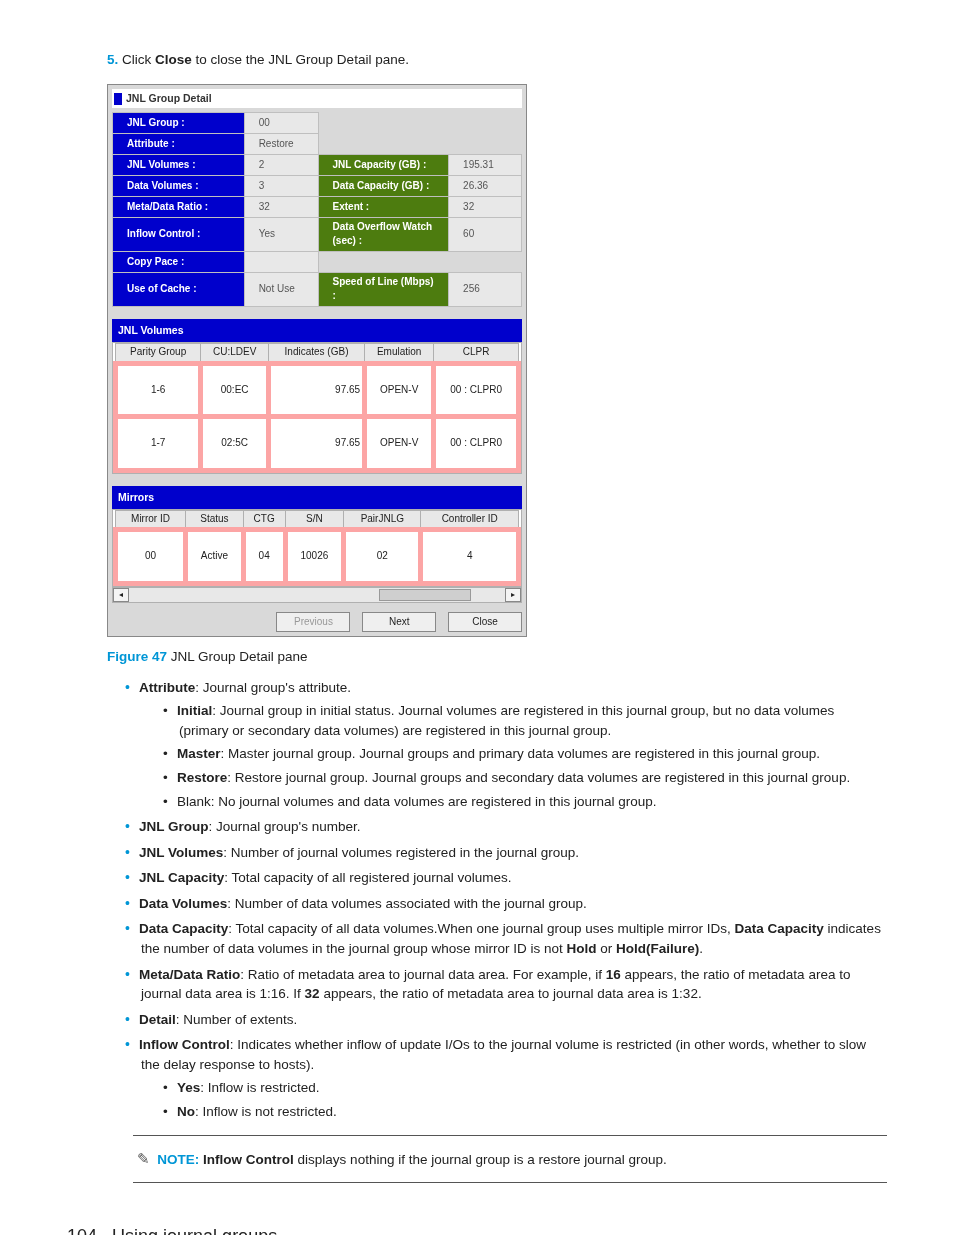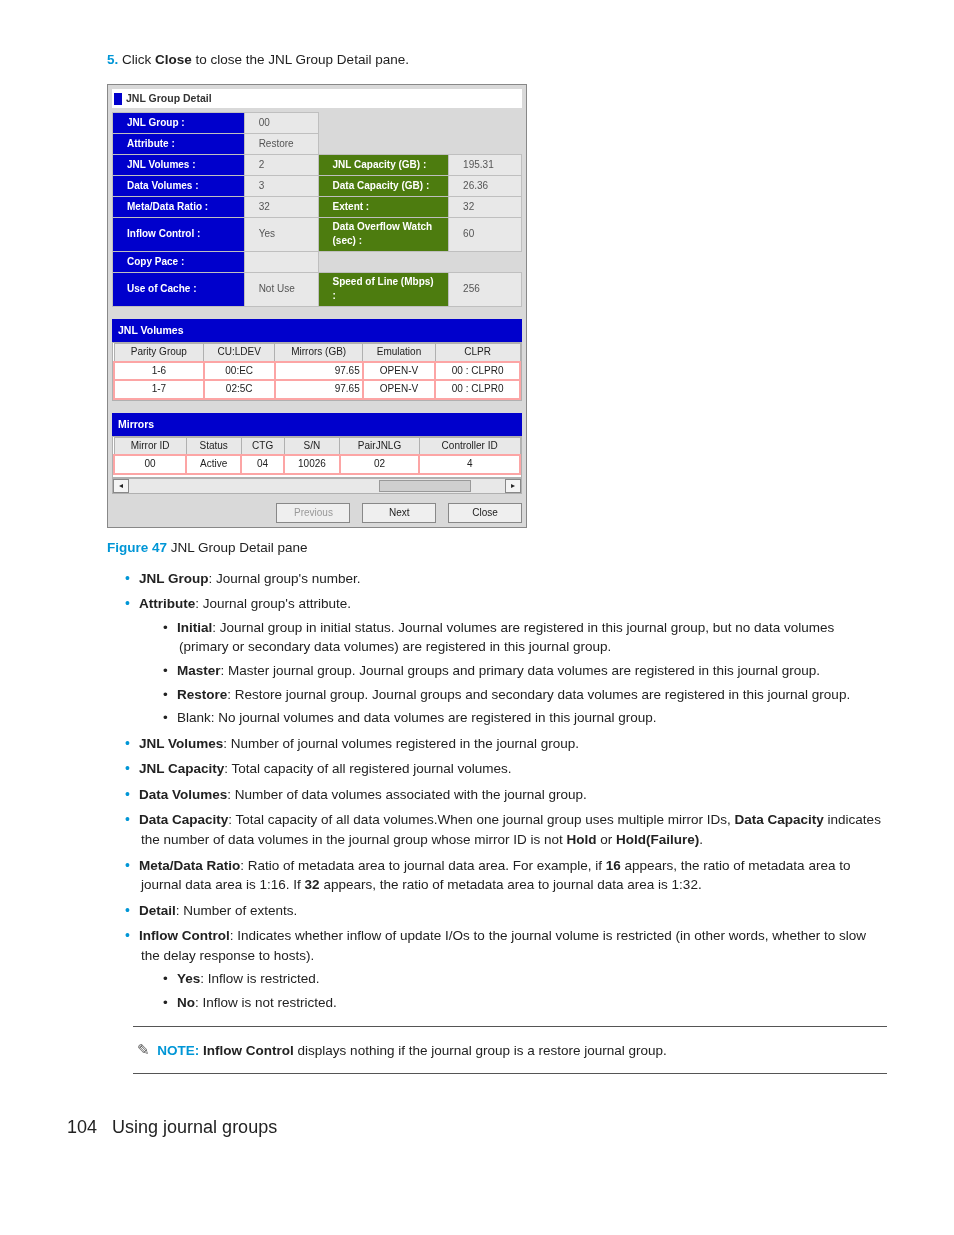--- a/index.html
+++ b/index.html
@@ -48,21 +48,21 @@
   .kv-val   { background:#e8e8e8; color:#555; width:48px; }
   .kv-label2 { background:#4d7c0f; color:#fff; font-weight:bold; font-family:Verdana,sans-serif; width:120px; }
   .kv-blank { background:#d9d9d9; border:none !important; }
   .section-hdr {
     background:#0000cc; color:#fff;
     font-family:Verdana,sans-serif; font-size:10.5px; font-weight:bold;
     padding:4px 6px; margin-top:12px;
   }
   .inner-tbl { width:100%; border-collapse:collapse; font-size:10px; background:#fff;}
   .inner-tbl th { background:#e8e8e8; border:1px solid #b0b0b0; font-weight:normal; padding:1px 2px; }
-  .inner-tbl td { border:2px solid #fca5a5; padding:1px 2px; text-align:center; }
+  .inner-tbl td { border:5px solid #fca5a5; padding:17px 2px; text-align:center; }
   .tbl-box { background:#fff; border:1px solid #b0b0b0; min-height:54px; }
   .scroll-sim {
     height:14px; background:#e8e8e8; border:1px solid #b0b0b0;
     position:relative; margin-top:0;
   }
   .scroll-sim .lbtn,.scroll-sim .rbtn{
     position:absolute;top:0;width:14px;height:12px;
     background:#f4f4f4;border:1px solid #888;font-size:8px;text-align:center;line-height:12px;
   }
   .scroll-sim .lbtn{left:0;} .scroll-sim .rbtn{right:0;}
@@ -158,21 +158,21 @@
       </tbody>
         </table>
 
       <div class="section-hdr">JNL Volumes</div>
       <div class="tbl-box">
         <table class="inner-tbl">
           <tbody>
               <tr>
             <th>Parity Group</th>
             <th>CU:LDEV</th>
-            <th>Mirrors (GB)</th>
+            <th>Indicates (GB)</th>
             <th>Emulation</th>
             <th>CLPR</th>
           </tr>
           <tr>
             <td>1-6</td>
                 <td>00:EC</td>
             <td style="text-align:right">97.65</td>
             <td>OPEN-V</td>
                 <td>00 : CLPR0</td>
           </tr>
@@ -222,29 +222,29 @@
         <span class="winbtn">Close</span>
       </div>
     </div>
   </div>
 
   <div class="caption">
     <span class="caption-lbl">Figure 47</span><span> JNL Group Detail pane</span>
   </div>
 
   <ul class="outer">
-    <li><span class="bold">JNL Group</span><span>: Journal group's number.</span></li>
     <li><span class="bold">Attribute</span><span>: Journal group's attribute.</span>
       <ul class="sub">
         <li><span class="bold">Initial</span><span>: Journal group in initial status. Journal volumes are registered in this journal group, but no data volumes (primary or secondary data volumes) are registered in this journal group.</span></li>
         <li><span class="bold">Master</span><span>: Master journal group. Journal groups and primary data volumes are registered in this journal group.</span></li>
         <li><span class="bold">Restore</span><span>: Restore journal group. Journal groups and secondary data volumes are registered in this journal group.</span></li>
         <li><span>Blank: No journal volumes and data volumes are registered in this journal group.</span></li>
       </ul>
     </li>
+    <li><span class="bold">JNL Group</span><span>: Journal group's number.</span></li>
     <li><span class="bold">JNL Volumes</span><span>: Number of journal volumes registered in the journal group.</span></li>
     <li><span class="bold">JNL Capacity</span><span>: Total capacity of all registered journal volumes.</span></li>
     <li><span class="bold">Data Volumes</span><span>: Number of data volumes associated with the journal group.</span></li>
     <li><span class="bold">Data Capacity</span><span>: Total capacity of all data volumes.When one journal group uses multiple mirror IDs, </span><span class="bold">Data Capacity</span><span> indicates the number of data volumes in the journal group whose mirror ID is not </span><span class="bold">Hold</span><span> or </span><span class="bold">Hold(Failure)</span><span>.</span></li>
     <li><span class="bold">Meta/Data Ratio</span><span>: Ratio of metadata area to journal data area. For example, if </span><span class="bold">16</span><span> appears, the ratio of metadata area to journal data area is 1:16. If </span><span class="bold">32</span><span> appears, the ratio of metadata area to journal data area is 1:32.</span></li>
     <li><span class="bold">Detail</span><span>: Number of extents.</span></li>
     <li><span class="bold">Inflow Control</span><span>: Indicates whether inflow of update I/Os to the journal volume is restricted (in other words, whether to slow the delay response to hosts).</span>
       <ul class="sub">
         <li><span class="bold">Yes</span><span>: Inflow is restricted.</span></li>
         <li><span class="bold">No</span><span>: Inflow is not restricted.</span></li>

